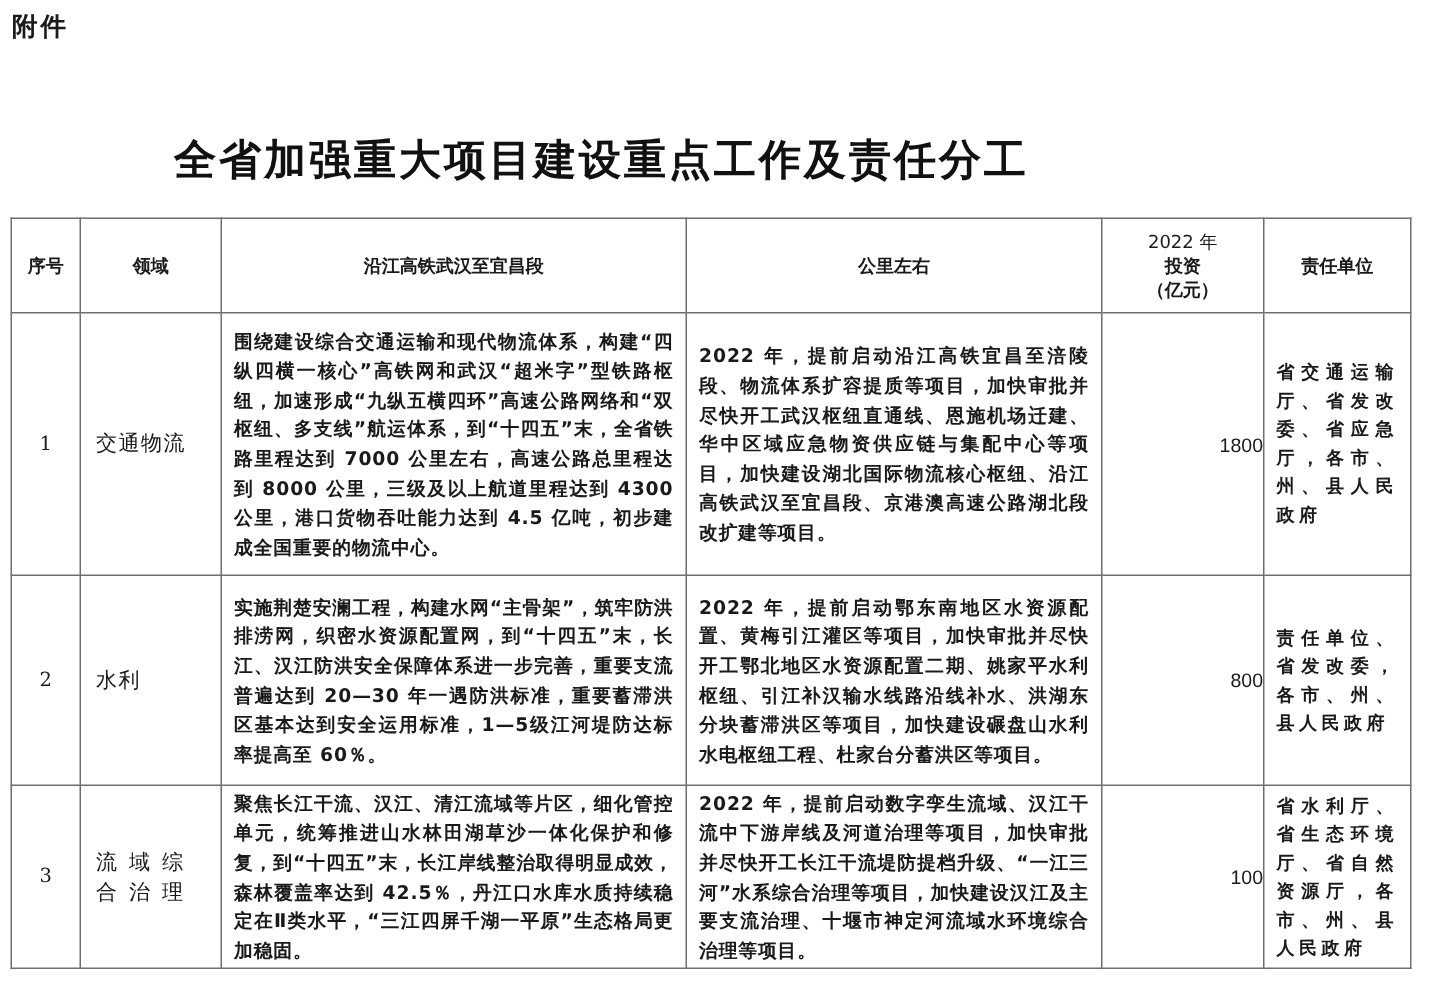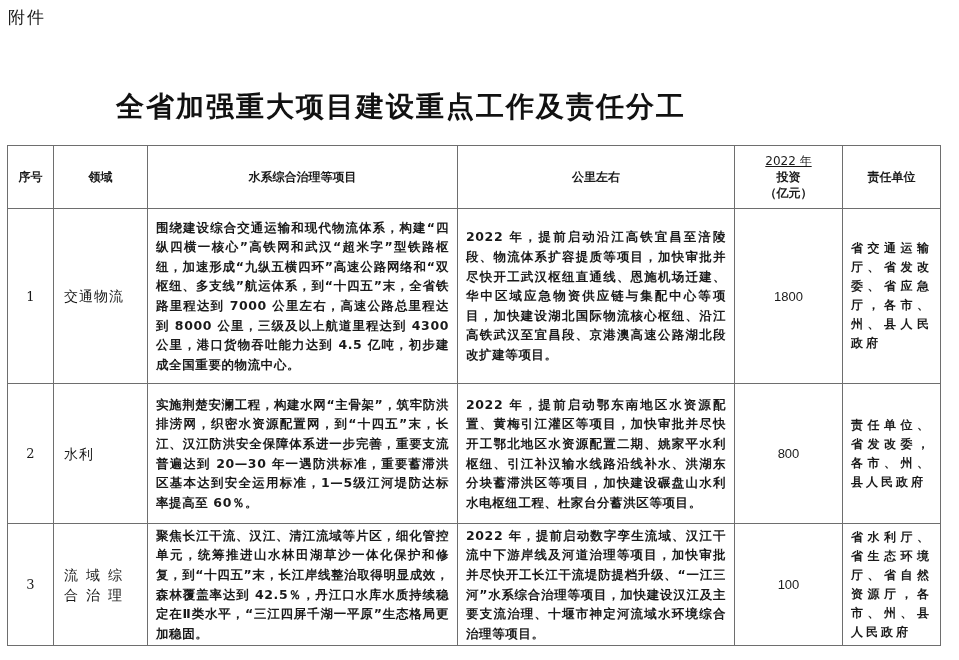--- a/index.html
+++ b/index.html
@@ -1,52 +1,52 @@
 <!DOCTYPE html>
 <html><head>
 <meta charset="utf-8">
 <style>
   html, body { margin: 0; padding: 0; background: #ffffff; }
   body { width: 959px; height: 660px; position: relative; overflow: hidden;
          font-family: "DejaVu Sans", "Liberation Sans", sans-serif; color: #1a1a1a; }
-  .attachment-label { position: absolute; left: 8px; top: 6px; font-size: 17px; font-weight: normal; letter-spacing: 2px; }
+  .attachment-label { position: absolute; left: 8px; top: 6px; font-size: 17px; font-weight: bold; letter-spacing: 2px; }
   .doc-title { position: absolute; left: 0; width: 802px; top: 88px; text-align: center;
                font-family: "DejaVu Serif", "Liberation Serif", serif; font-weight: bold;
                font-size: 28px; letter-spacing: 2px; color: #111; }
   table.resp { position: absolute; left: 7px; top: 145px; border-collapse: collapse; table-layout: fixed; }
   table.resp td, table.resp th { border: 1.5px solid #6e6e6e; padding: 0; vertical-align: middle; }
   th { font-size: 12px; font-weight: bold; text-align: center; line-height: 16px; }
   td.num { text-align: center; font-size: 13px; font-family: "DejaVu Serif", serif; }
   td.field { font-size: 14px; font-weight: normal; padding-left: 10px !important; line-height: 20px; letter-spacing: 1px; }
   td.field.spread { letter-spacing: 8px; }
   td.text { font-size: 12.5px; font-weight: bold; line-height: 19.6px; padding: 0 8px !important; text-align: justify; letter-spacing: 0.6px; }
-  td.invest { text-align: center; font-size: 13px; font-family: "Liberation Sans", sans-serif; }
+  td.invest { text-align: right; font-size: 13px; font-family: "Liberation Sans", sans-serif; }
   td.resp-unit { font-size: 12px; font-weight: bold; line-height: 19px; padding: 0 8px !important; letter-spacing: 3px; text-align: justify; }
-  .h-year { font-weight: normal; text-decoration: underline; }
+  .h-year { font-weight: normal; }
 </style>
 </head>
 <body>
 
 <div class="attachment-label">附件</div>
 <div class="doc-title">全省加强重大项目建设重点工作及责任分工</div>
 
 <table class="resp">
   <colgroup>
     <col style="width:46px">
     <col style="width:94px">
     <col style="width:310px">
     <col style="width:277px">
     <col style="width:108px">
     <col style="width:98px">
   </colgroup>
   <tbody>
       <tr style="height:63px">
     <th>序号</th>
     <th>领域</th>
-    <th>水系综合治理等项目</th>
+    <th>沿江高铁武汉至宜昌段</th>
     <th>公里左右</th>
     <th>
       <div class="h-year">2022 年</div>
       <div>投资</div>
       <div>（亿元）</div>
     </th>
     <th>责任单位</th>
   </tr>
   <tr style="height:175px">
     <td class="num">1</td>

